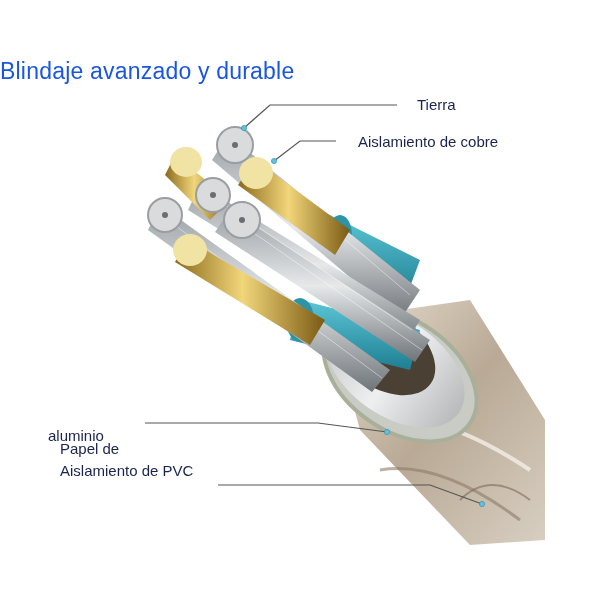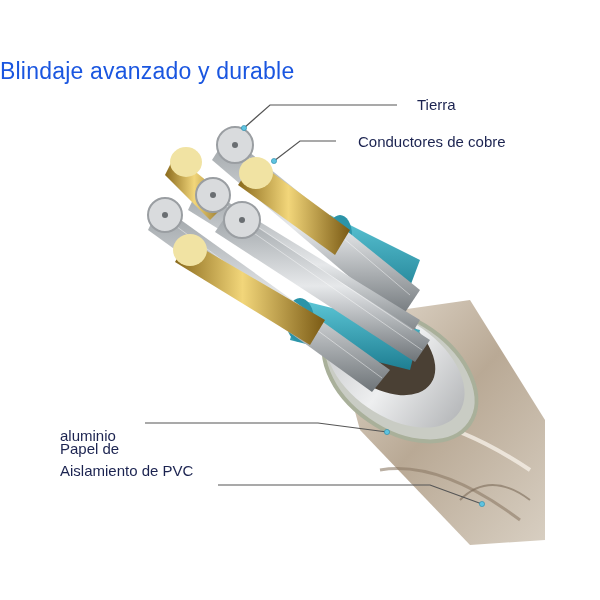--- a/index.html
+++ b/index.html
@@ -104,16 +104,16 @@
   </g>
   <g fill="#5fc3e0" stroke="#2a8aa8" stroke-width="0.6">
     <circle cx="244" cy="128" r="2.6"></circle>
     <circle cx="274" cy="161" r="2.6"></circle>
     <circle cx="387" cy="432" r="2.6"></circle>
     <circle cx="482" cy="504" r="2.6"></circle>
   </g>
 </svg>
 
 <div class="label" style="left:397px; top:93px;margin-left:20px;">Tierra</div>
-<div class="label" style="left:358px; top:130px;">Conductores de cobre</div>
+<div class="label" style="left:358px; top:130px;">Aislamiento de cobre</div>
 <div class="label" style="left:60px; top:401px;margin-top:36px;">Papel de</div>
-<div class="label" style="left:60px; top:424px;">aluminio</div>
+<div class="label" style="left:48px; top:424px;">aluminio</div>
 <div class="label" style="left:60px; top:459px;">Aislamiento de PVC</div>
 
 </body></html>

